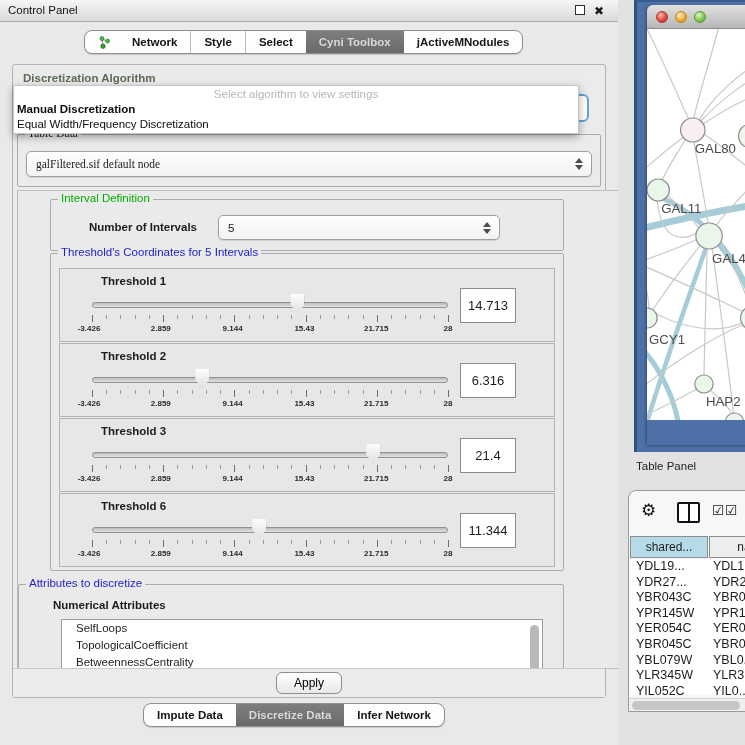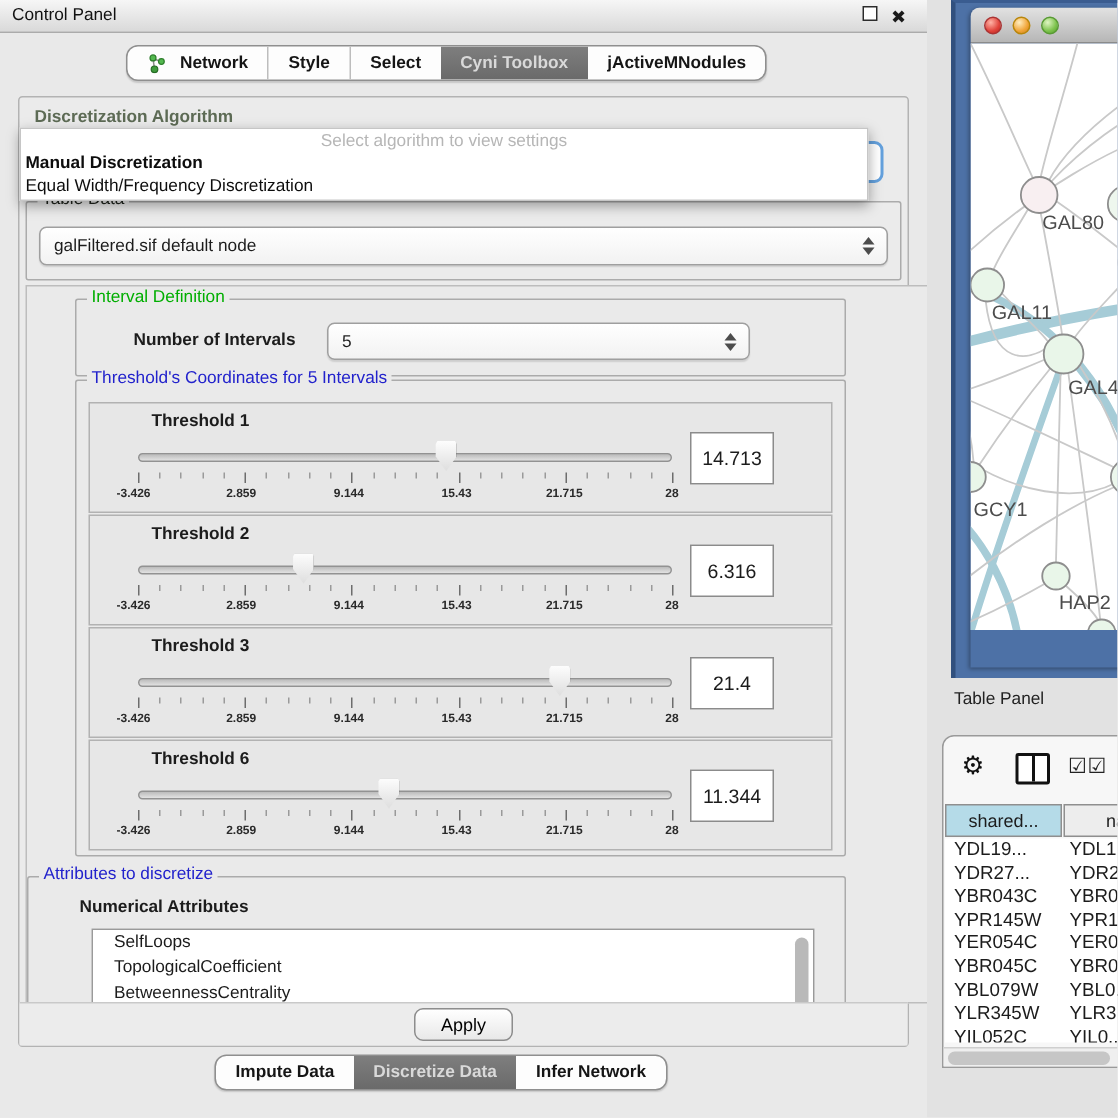--- a/index.html
+++ b/index.html
@@ -11,21 +11,21 @@
   .cp-titlebar { position:absolute; left:0; top:0; width:100%; height:22px;
     background:linear-gradient(#f6f6f6,#d9d9d9); border-bottom:1px solid #ababab;
     font-size:11.5px; line-height:21px; padding-left:8px; color:#111; }
   .tb-btns { position:absolute; right:14px; top:0; height:22px; display:flex; align-items:center; gap:9px; }
   .float-square { display:inline-block; width:10px; height:10px; border:1.6px solid #2c2c2c; background:#fff; }
   .close-btn { font-size:12px; font-weight:bold; color:#1a1a1a; line-height:10px; }
 
   
   .seg-control { position:absolute; display:inline-flex; border:1px solid #8f8f8f; border-radius:8px;
     background:#fdfdfd; overflow:hidden; height:24px; box-shadow:0 1px 1px rgba(0,0,0,.15); }
-  .seg { display:flex; align-items:center; gap:9px; padding:0 13px; font-size:11.5px; font-weight:bold; color:#151515; white-space:nowrap; }
+  .seg { display:flex; align-items:center; gap:21px; padding:0 13px; font-size:11.5px; font-weight:bold; color:#151515; white-space:nowrap; }
   .seg + .seg { border-left:1px solid #bdbdbd; }
   .seg.active { background:linear-gradient(#7e7e7e,#6a6a6a); color:#d9d9d9; border-left:none; }
   .seg.active + .seg { border-left:none; }
   .top-tabs { left:84px; top:30px; }
   .bottom-tabs { left:143px; top:703px; }
 
   .net-tab-icon { width:13px; height:13px; }
 
   
   .outer-panel { position:absolute; left:12px; top:64px; width:594px; height:634px;
@@ -43,21 +43,21 @@
   .popup-item.n { top:32px; }
 
   
   .group { position:absolute; border:1px solid #ababab; border-radius:2px; }
   .group-label { position:absolute; top:-8px; left:7px; background:#ebebeb; padding:0 3px;
     font-size:11.5px; white-space:nowrap; }
   .group-label.green { color:#00ae00; }
   .group-label.blue  { color:#2222cc; }
   .group-label.dark  { color:#20251e; }
 
-  .td-group { left:4px; top:69px; width:584px; height:53px; background:#ebebeb; }
+  .td-group { left:4px; top:69px; width:584px; height:53px; background:#ebebeb;font-family:Liberation Serif, serif; }
 
   .combo { position:absolute; height:26px; border:1px solid #9f9f9f; border-radius:5px;
     background:linear-gradient(#ffffff,#f2f2f2); font-size:11.5px; display:flex; align-items:center;
     padding-left:9px; box-shadow:0 1px 1px rgba(0,0,0,.12); }
   .spin-arrows { position:absolute; right:8px; top:0; height:100%; display:flex; flex-direction:column; justify-content:center; gap:2px; }
   .spin-arrows i { display:block; width:0; height:0; border-left:4px solid transparent; border-right:4px solid transparent; }
   .spin-arrows .up { border-bottom:5px solid #4c4c4c; }
   .spin-arrows .dn { border-top:5px solid #4c4c4c; }
   .td-combo { left:8px; top:16px; width:566px; }
 

